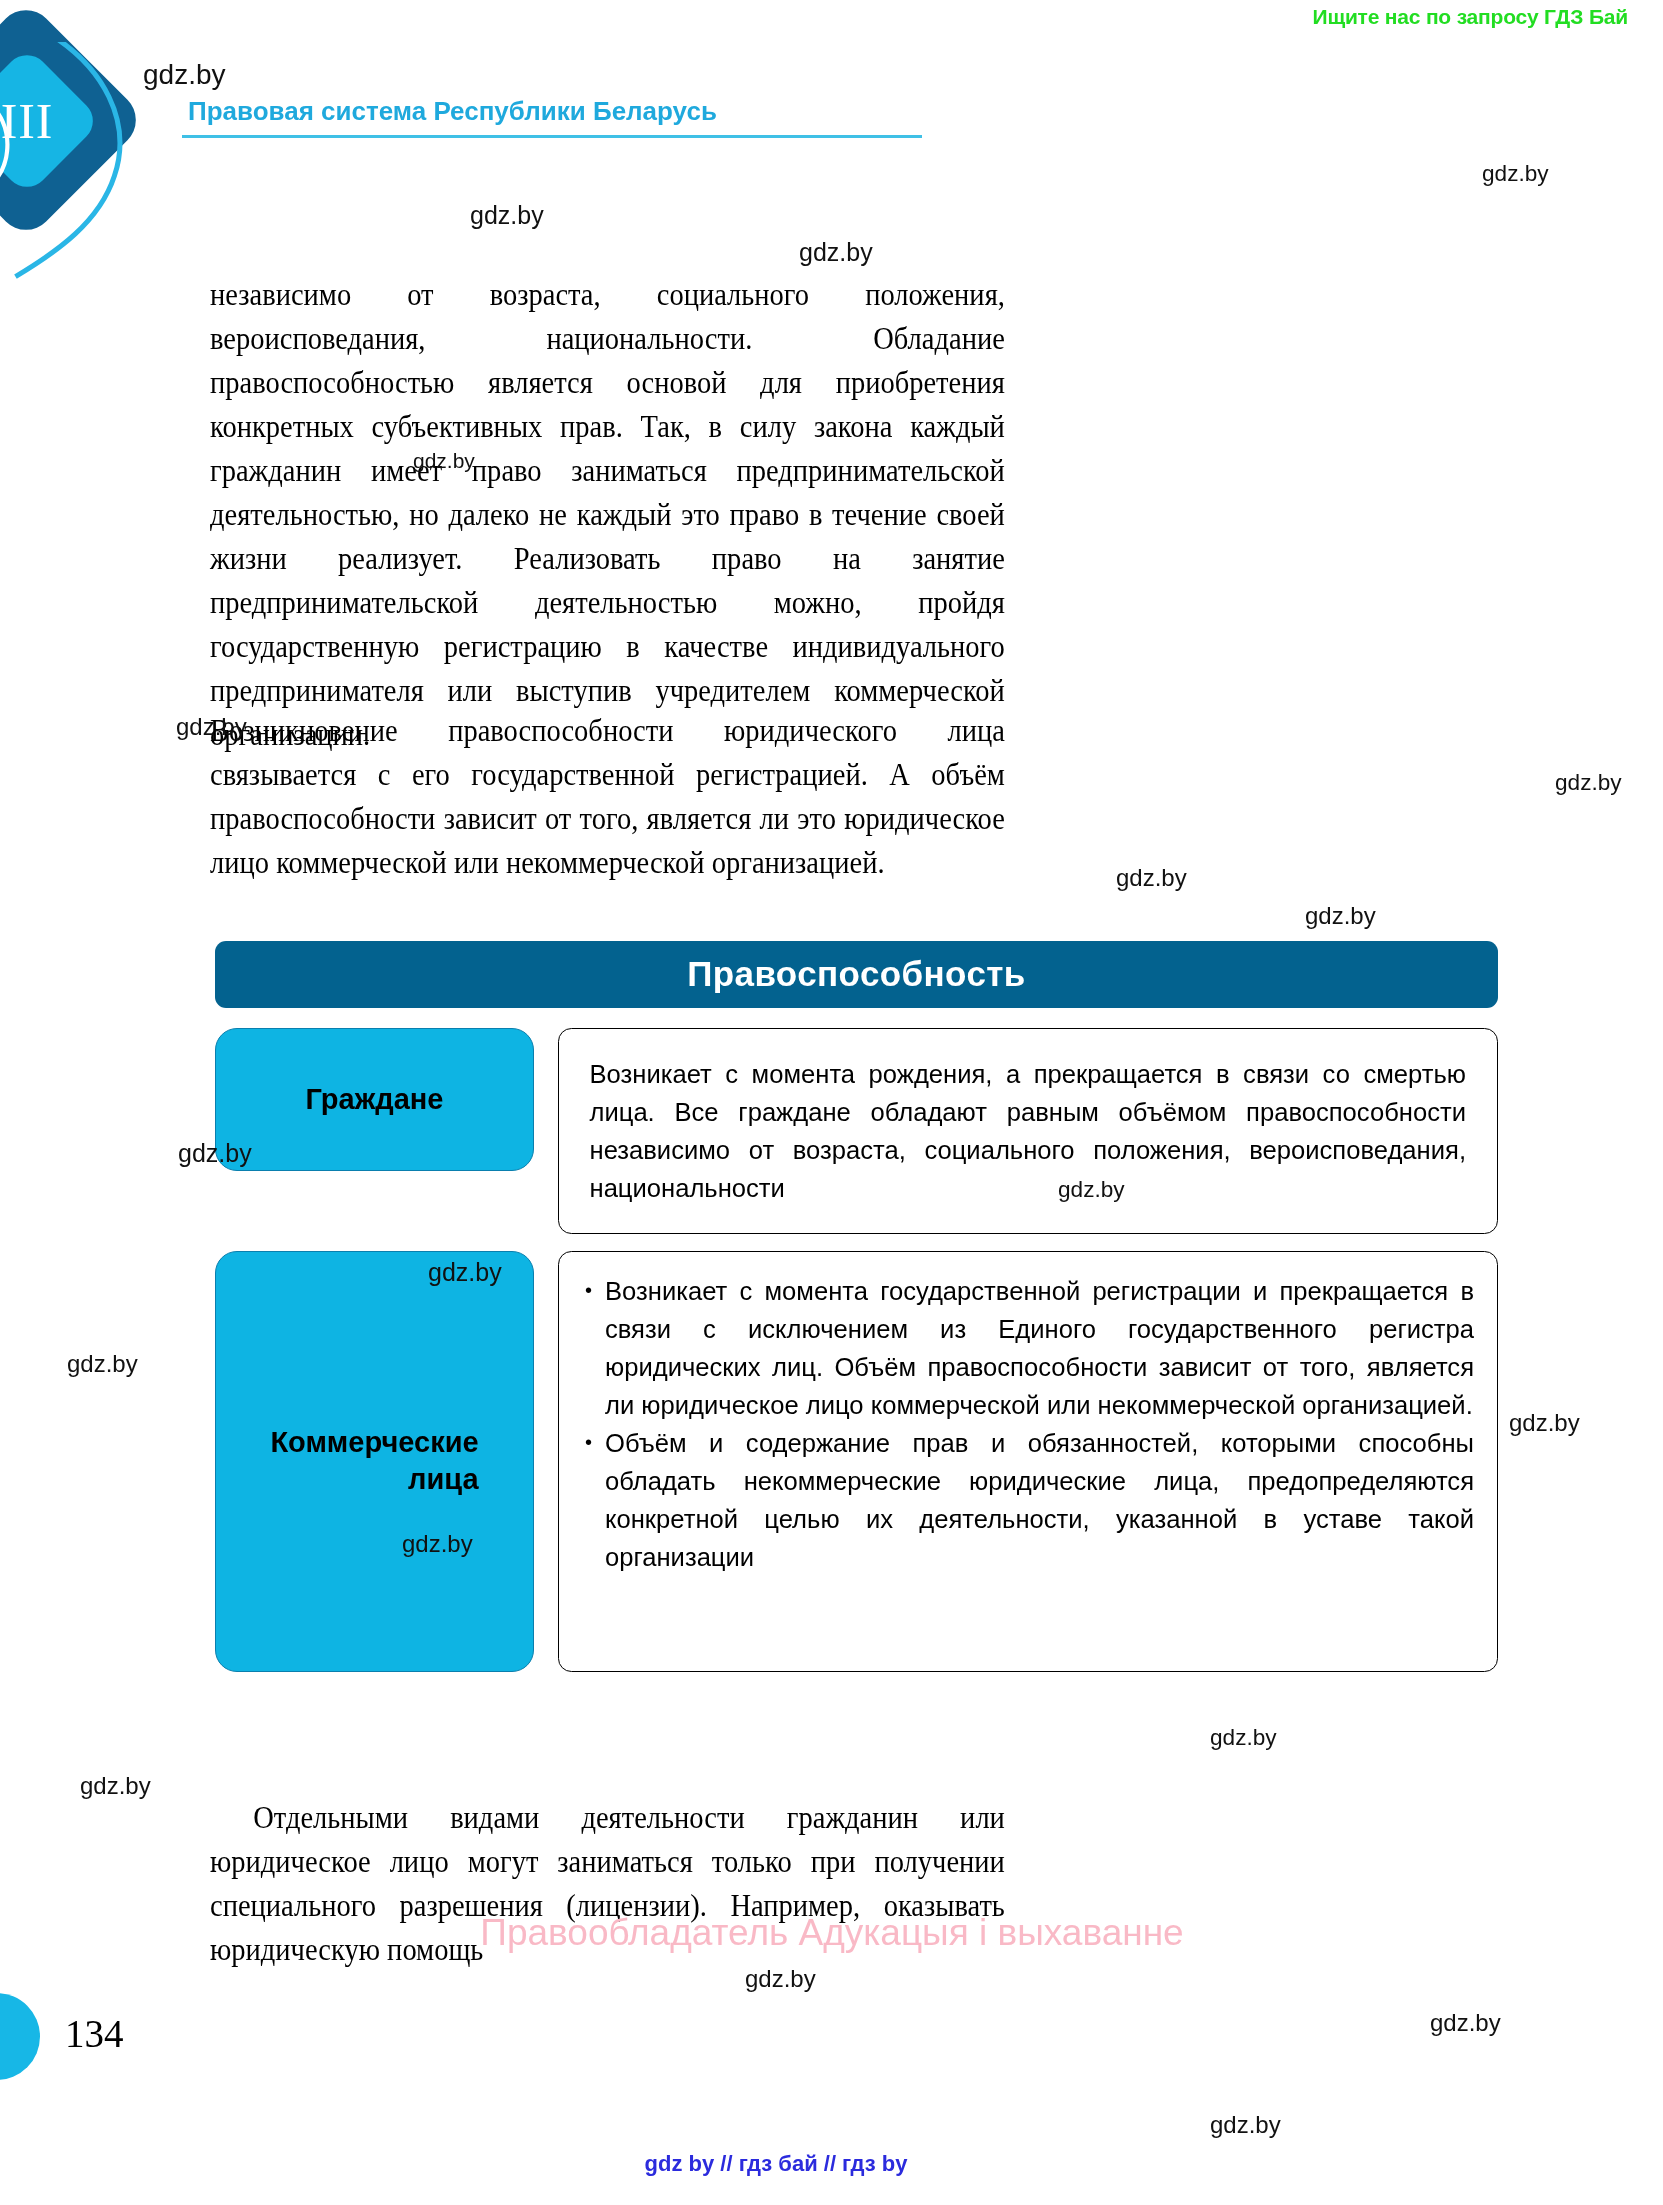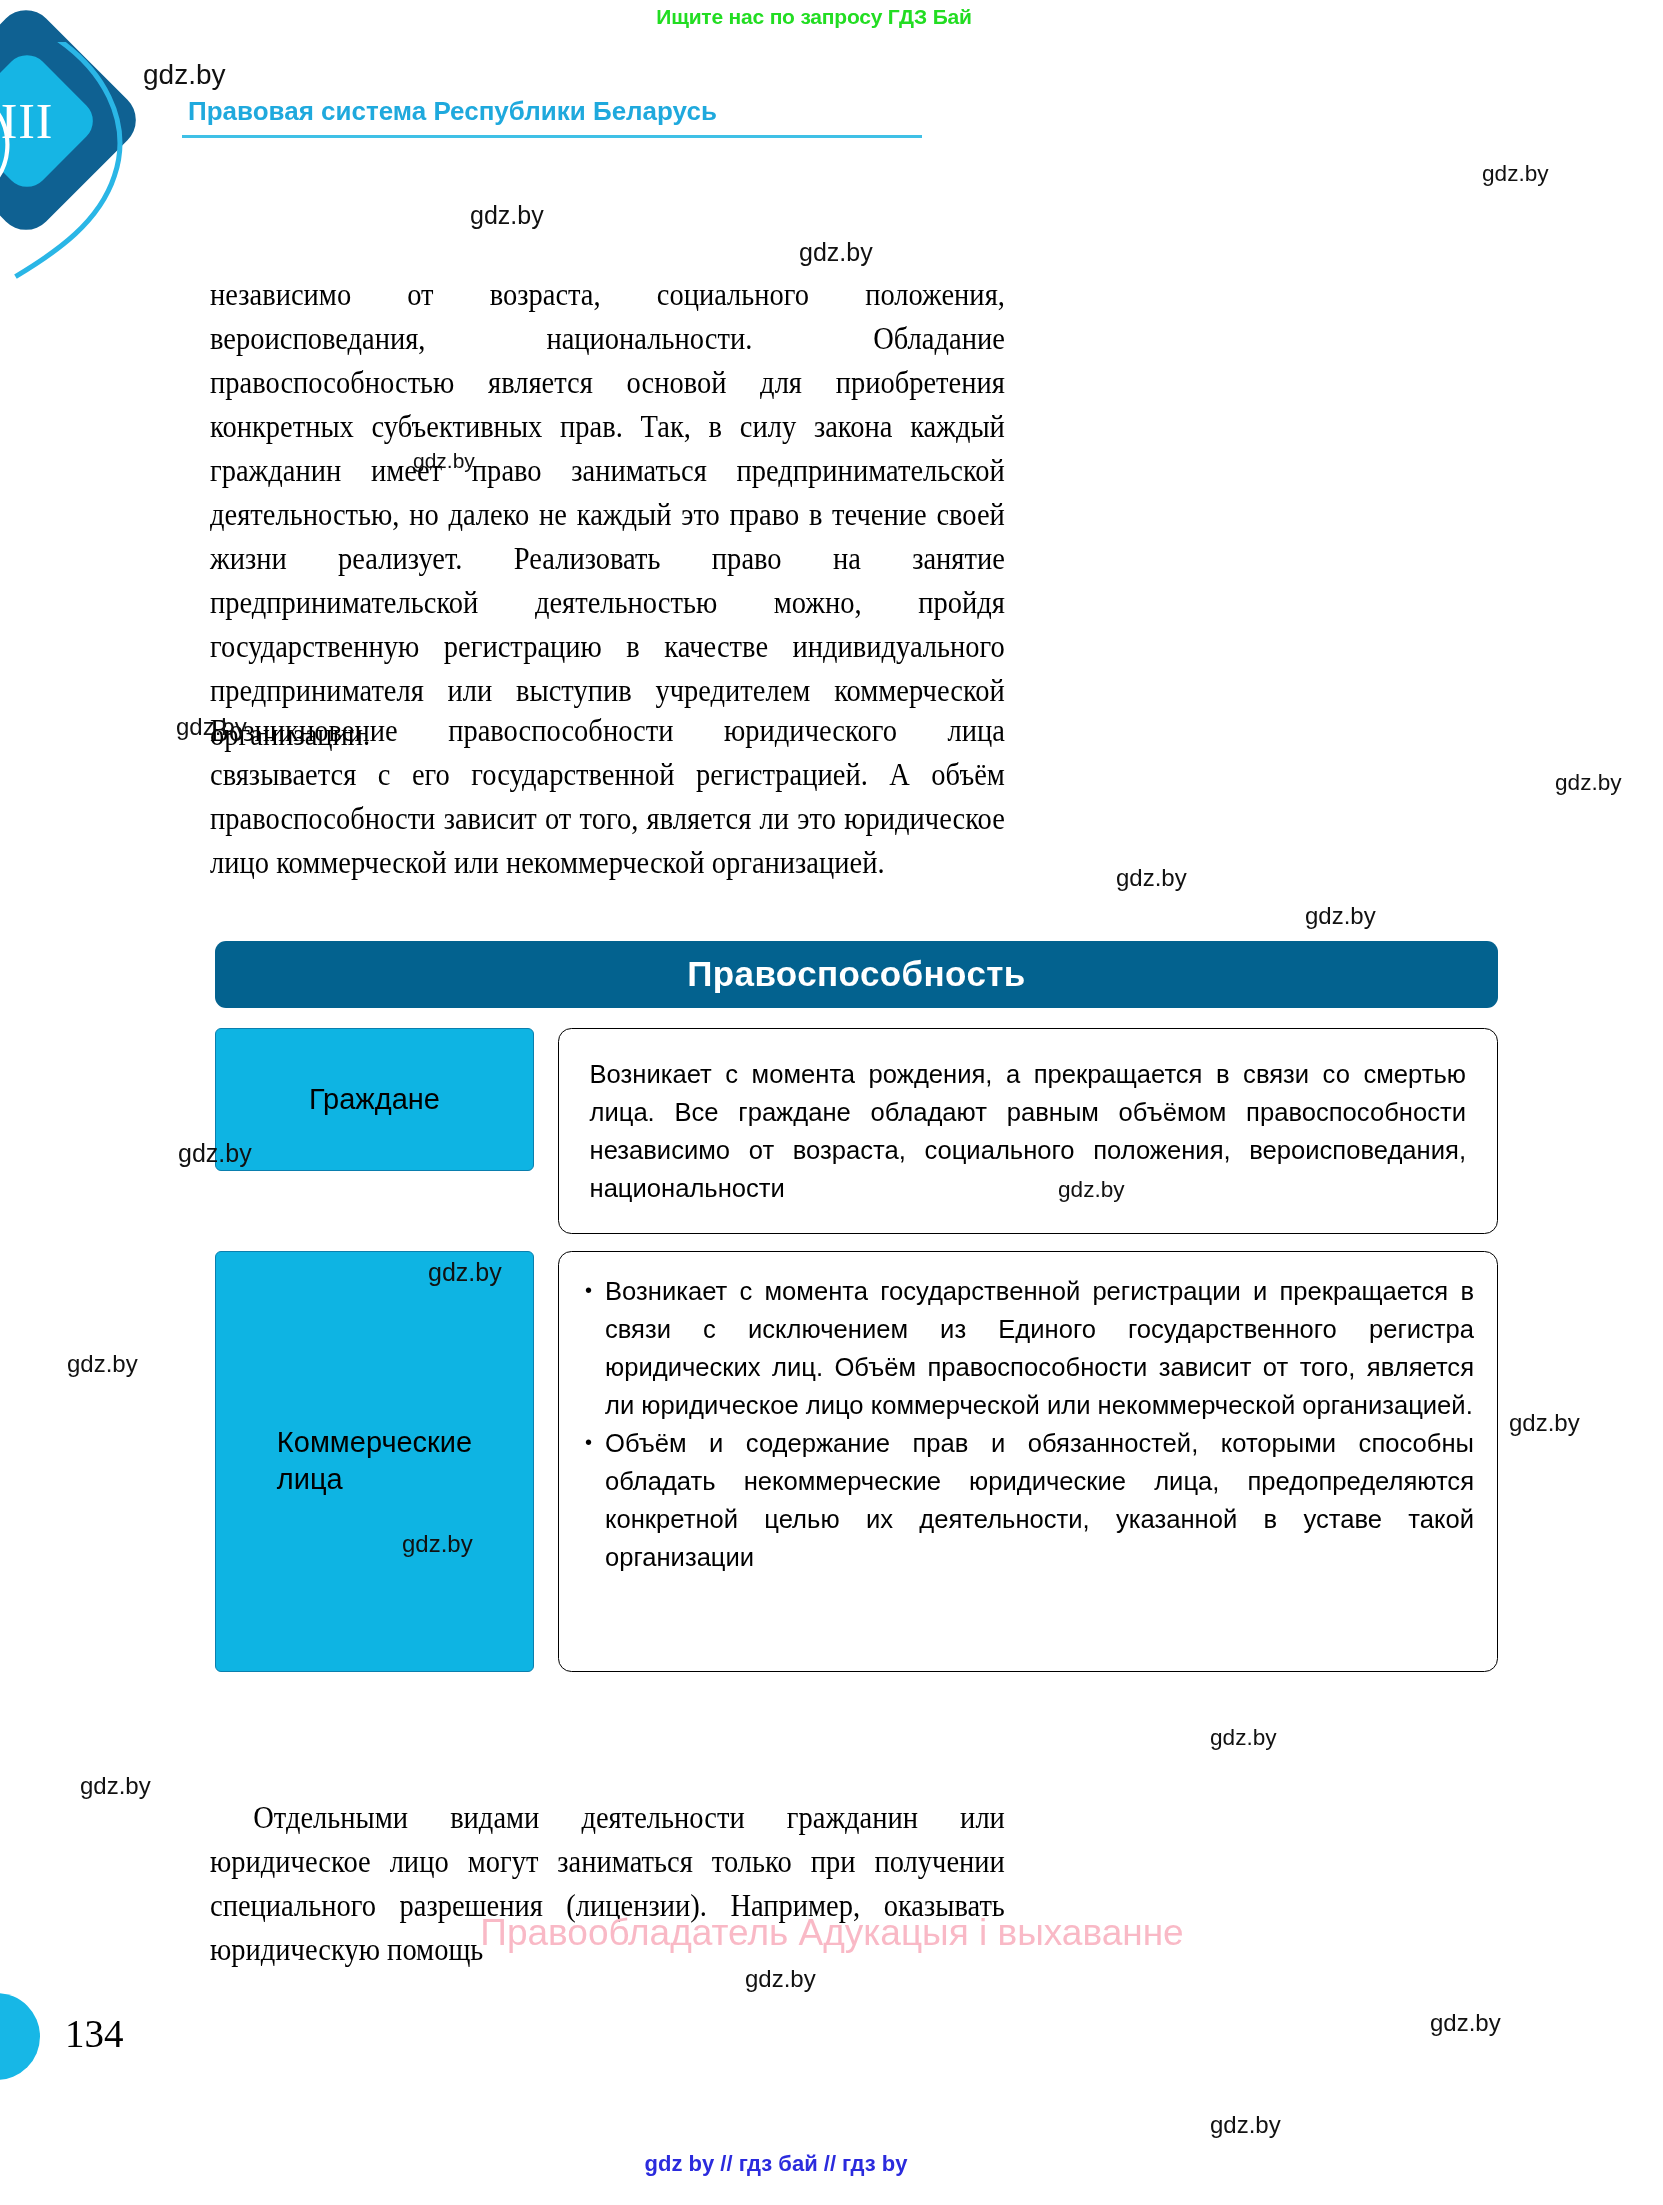--- a/index.html
+++ b/index.html
@@ -14,21 +14,21 @@
     font-family: "Liberation Sans", sans-serif;
     overflow: hidden;
   }
 
   
   .promo-banner {
     position: absolute;
     top: 5px;
     left: 0;
     width: 1628px;
-    text-align: center;
+    text-align: right;
     font-family: "Liberation Sans", sans-serif;
     font-weight: bold;
     font-size: 21px;
     color: #22dd22;
     letter-spacing: -0.2px;
     white-space: nowrap;
   }
 
   
   .badge-wrap {
@@ -154,32 +154,32 @@
   }
   .diagram-row {
     display: flex;
     align-items: stretch;
     margin-top: 18.4px;
     gap: 23.5px;
   }
   .cat-box {
     background: #0eb4e3;
     border: 1.7px solid #0a7fae;
-    border-radius: 6px;
+    border-radius: 22px;
     width: 317px;
     flex: 0 0 317px;
     display: flex;
     align-items: center;
     justify-content: center;
     position: relative;
     color: #000000;
     font-family: "Liberation Sans", sans-serif;
-    font-weight: normal;
+    font-weight: bold;
     font-size: 29px;
-    text-align: left;
+    text-align: right;
     line-height: 37px;
   }
   .content-box {
     flex: 1 1 auto;
     border: 1.7px solid #000000;
     border-radius: 13.4px;
     padding: 10px 15px 10px 15px;
     box-sizing: border-box;
     font-family: "Liberation Sans", sans-serif;
     font-size: 25.6px;

